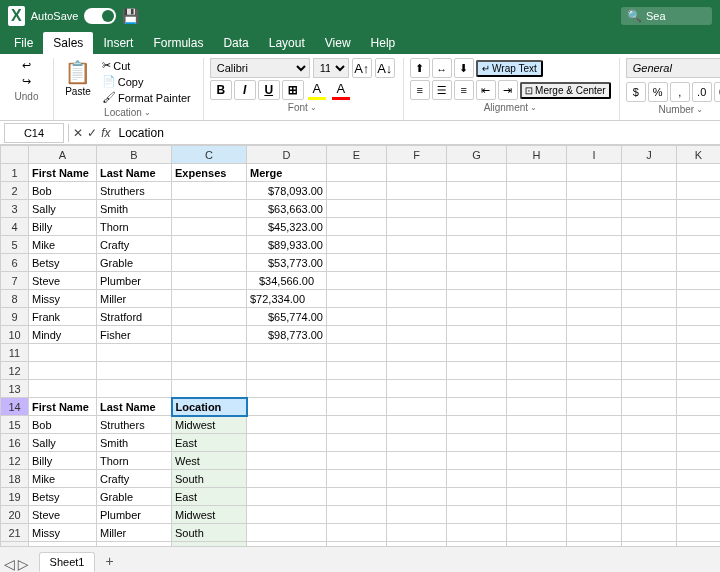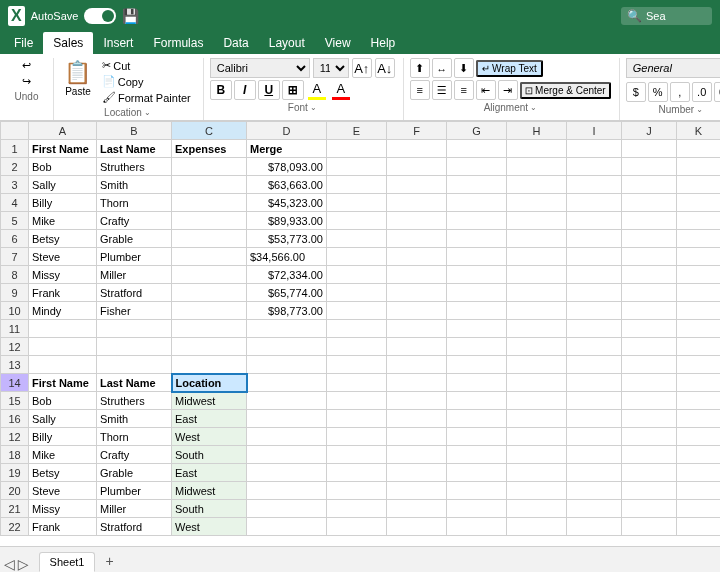--- a/index.html
+++ b/index.html
@@ -368,20 +368,30 @@
         </div>
       </div>
       <div class="ribbon-group-label">
         <span>Number</span>
         <span class="expand-icon">⌄</span>
       </div>
     </div>
 
   </div>
 
+  <div class="formula-bar">
+    <input class="cell-ref" value="C14" style="">
+    <div class="formula-sep"></div>
+    <div class="formula-icons">
+      <span class="formula-icon-btn">✕</span>
+      <span class="formula-icon-btn">✓</span>
+      <span class="formula-icon-btn" style="font-style:italic;">fx</span>
+    </div>
+    <input class="formula-input" value="Location" style="">
+  </div>
 
   <div style="flex:1;overflow:auto;">
     <table class="grid" id="grid-table">
       <colgroup>
         <col style="width:28px;">
         <col style="width:68px;">
         <col style="width:75px;">
         <col style="width:75px;">
         <col style="width:80px;">
         <col style="width:60px;">
@@ -491,35 +501,35 @@
             <td></td>
             <td></td>
             <td></td>
             <td></td>
           </tr>
           <tr>
             <td class="row-header">7</td>
             <td>Steve</td>
             <td>Plumber</td>
             <td></td>
-            <td style="text-align: left;">$34,566.00</td>
+            <td style="text-align: center;">$34,566.00</td>
             <td></td>
             <td></td>
             <td></td>
             <td></td>
             <td></td>
             <td></td>
             <td></td>
           </tr>
           <tr>
             <td class="row-header">8</td>
             <td>Missy</td>
             <td>Miller</td>
             <td></td>
-            <td style="text-align: right;">$72,334.00</td>
+            <td style="">$72,334.00</td>
             <td></td>
             <td></td>
             <td></td>
             <td></td>
             <td></td>
             <td></td>
             <td></td>
           </tr>
           <tr>
             <td class="row-header">9</td>

